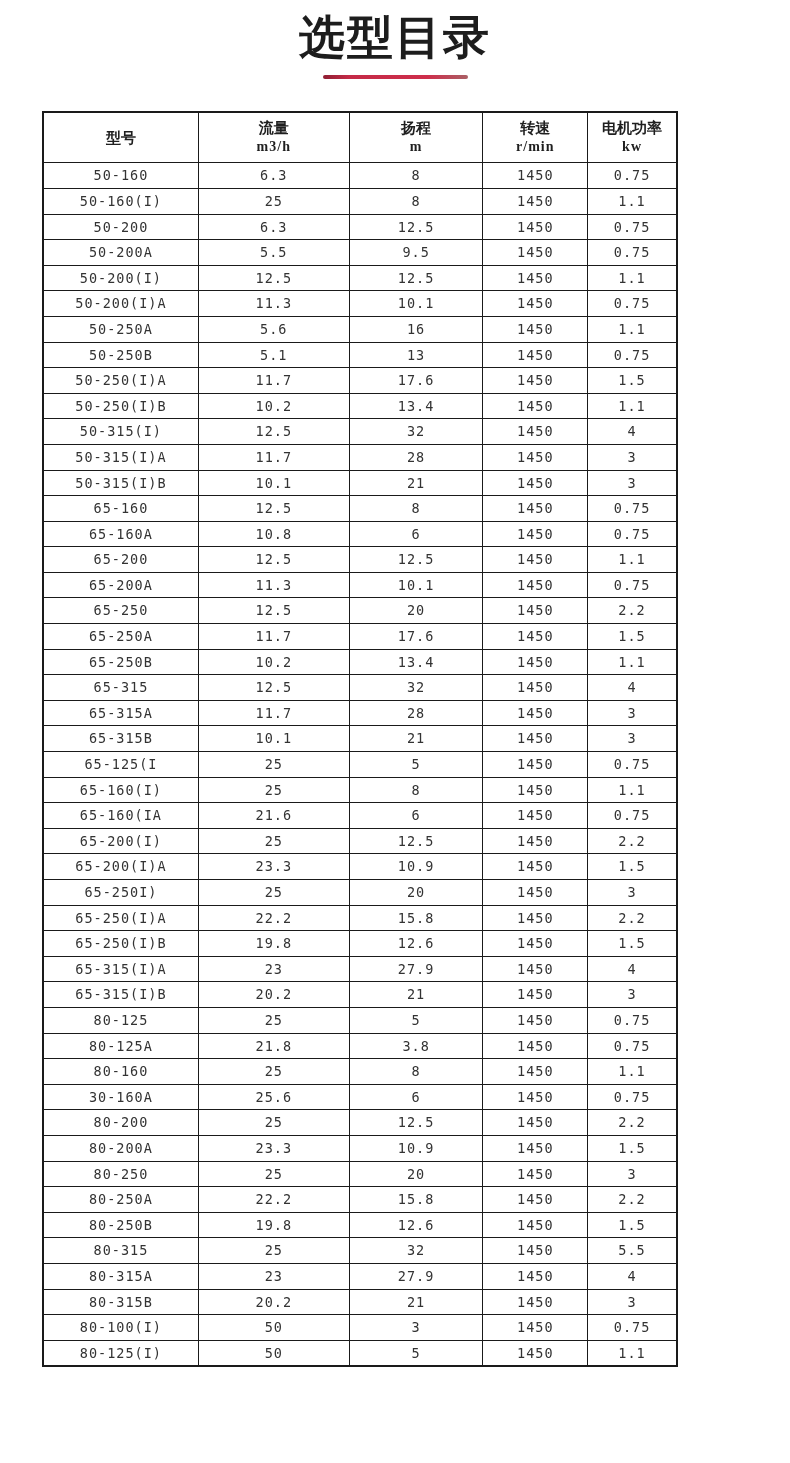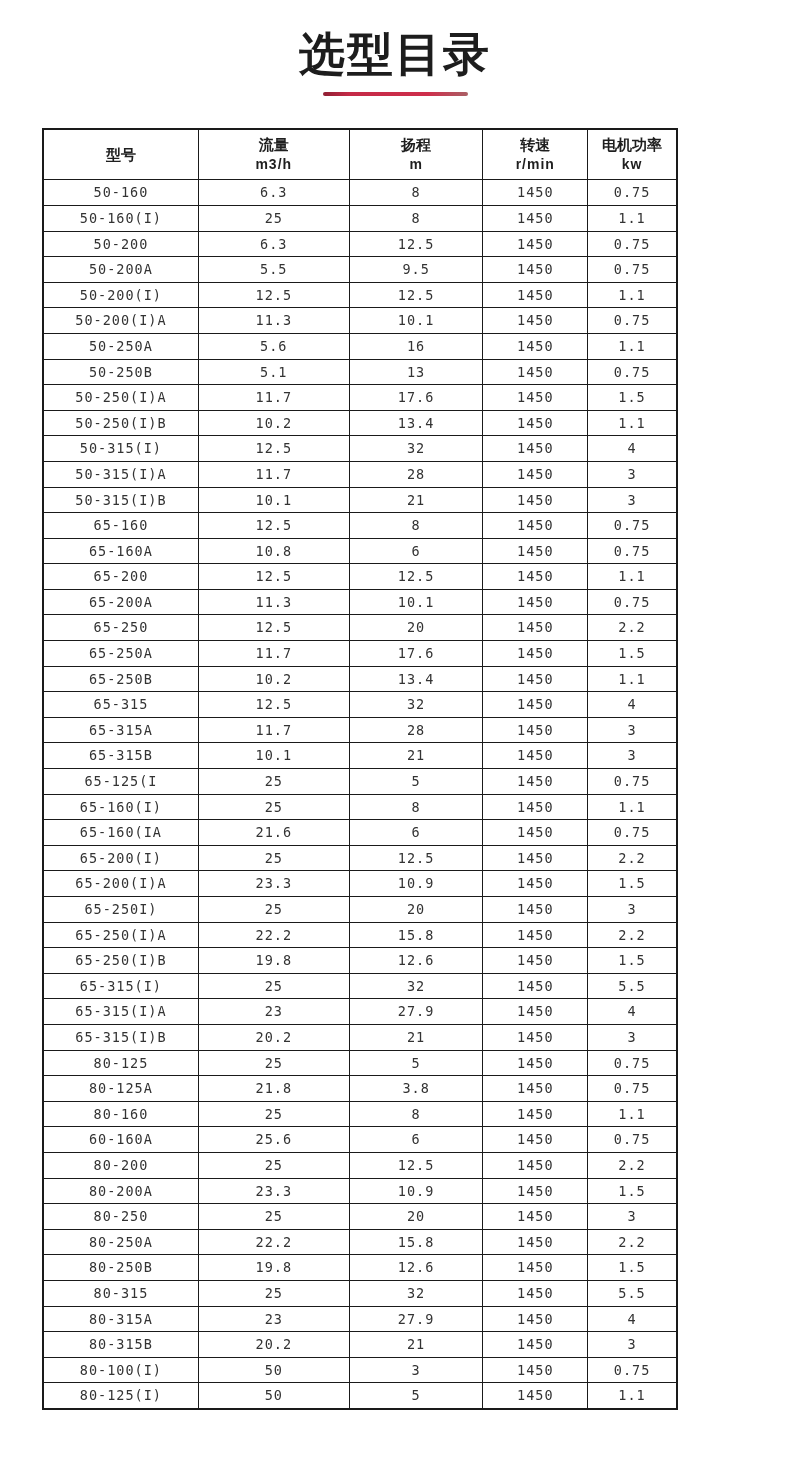--- a/index.html
+++ b/index.html
@@ -5,21 +5,21 @@
   * { margin: 0; padding: 0; box-sizing: border-box; }
   html, body { background: #ffffff; }
   body {
     width: 790px;
     height: 1463px;
     overflow: hidden;
     font-family: "Liberation Sans", sans-serif;
     position: relative;
   }
   .page-title {
-    margin-top: 28px;
+    margin-top: 11px;
     text-align: center;
     font-size: 46px;
     font-weight: bold;
     color: #1d1d1d;
     letter-spacing: 2px;
     line-height: 1.15;
     font-family: "Liberation Sans", sans-serif;
   }
   .title-underline {
     width: 145px;
@@ -44,21 +44,21 @@
     white-space: nowrap;
   }
   .catalog th {
     height: 51px;
     font-size: 15px;
     font-weight: bold;
     color: #1f1f1f;
     line-height: 1.35;
   }
   .catalog th .unit {
-    font-family: Liberation Sans, sans-serif;
+    font-family: Liberation Serif, serif;
     font-size: 14px;
     letter-spacing: 1px;
   }
   .catalog th .unit:empty { display: none; }
   .catalog td {
     height: 24.6px;
     font-family: "DejaVu Sans Mono", monospace;
     font-size: 13.5px;
     color: #333333;
     letter-spacing: 1px;
@@ -320,27 +320,20 @@
         <td>2.2</td>
       </tr>
       <tr>
         <td>65-250(I)B</td>
         <td>19.8</td>
         <td>12.6</td>
         <td>1450</td>
         <td>1.5</td>
       </tr>
       <tr>
-        <td>65-315(I)</td>
-        <td>25</td>
-        <td>32</td>
-        <td>1450</td>
-        <td>5.5</td>
-      </tr>
-      <tr>
         <td>65-315(I)A</td>
         <td>23</td>
         <td>27.9</td>
         <td>1450</td>
         <td>4</td>
       </tr>
       <tr>
         <td>65-315(I)B</td>
         <td>20.2</td>
         <td>21</td>
@@ -362,21 +355,21 @@
         <td>0.75</td>
       </tr>
       <tr>
         <td>80-160</td>
         <td>25</td>
         <td>8</td>
         <td>1450</td>
         <td>1.1</td>
       </tr>
       <tr>
-        <td>60-160A</td>
+        <td>30-160A</td>
         <td>25.6</td>
         <td>6</td>
         <td>1450</td>
         <td>0.75</td>
       </tr>
       <tr>
         <td>80-200</td>
         <td>25</td>
         <td>12.5</td>
         <td>1450</td>

